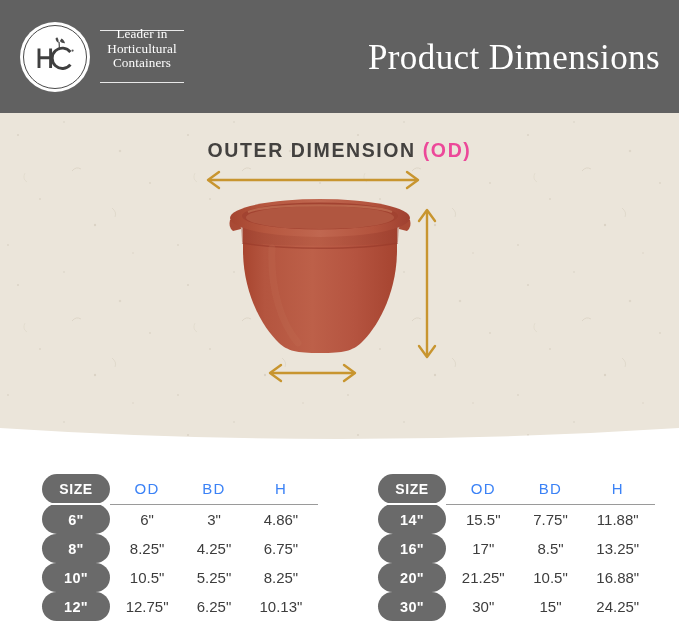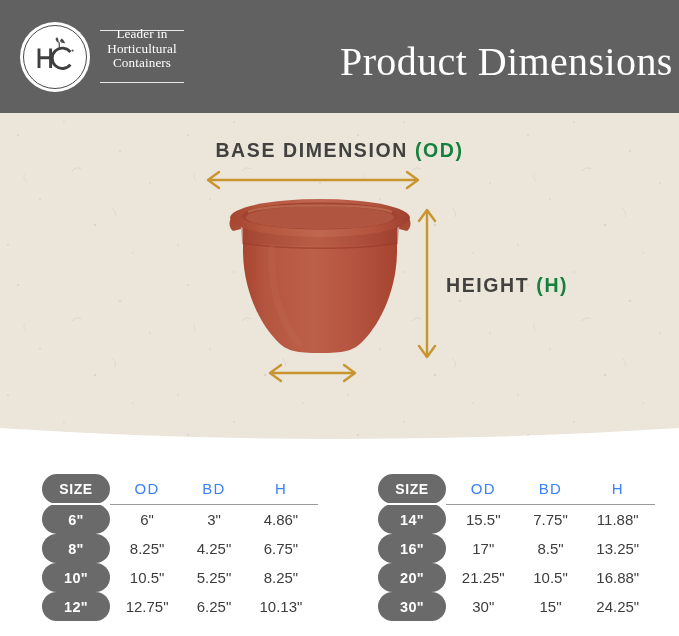--- a/index.html
+++ b/index.html
@@ -82,21 +82,21 @@
   .logo-rule.bottom { top: 82px; }
 
   .header-title {
     position: absolute;
     left: 340px;
     top: 38px;
     width: 320px;
     text-align: right;
     color: #ffffff;
     font-family: "Liberation Serif", serif;
-    font-size: 40px;
+    font-size: 35px;
     letter-spacing: 0.4px;
     white-space: nowrap;
   }
 
   
   .cream-panel {
     position: absolute;
     left: 0;
     top: 113px;
     width: 679px;
@@ -115,21 +115,21 @@
   }
 
   .dim-label {
     position: absolute;
     font-family: "Liberation Sans", sans-serif;
     font-weight: bold;
     color: #43413f;
     letter-spacing: 1.6px;
     white-space: nowrap;
   }
-  .dim-label .accent { color: #15803d; }
+  .dim-label .accent { color: #ec4899; }
 
   #label-od {
     left: 0;
     top: 26px;
     width: 679px;
     text-align: center;
     font-size: 19.5px;
   }
   #label-bd {
     left: 0;
@@ -256,27 +256,24 @@
           <path d="M25 60 q-3 6 2 9" stroke="#cdc4b3" stroke-width="0.7" fill="none" opacity="0.4"></path>
         </pattern>
       </defs>
       <path d="M0 0 L679 0 L679 315 Q339.5 337 0 315 Z" fill="#ebe5da"></path>
       <path d="M0 0 L679 0 L679 315 Q339.5 337 0 315 Z" fill="url(#speckle)"></path>
     </svg>
 
     <div class="diagram-layer">
 
       <div class="dim-label" id="label-od">
-        <span>BASE DIMENSION </span><span class="accent">(OD)</span>
+        <span>OUTER DIMENSION </span><span class="accent">(OD)</span>
       </div>
 
 
-      <div class="dim-label" id="label-height">
-        <span>HEIGHT </span><span class="accent">(H)</span>
-      </div>
 
       <svg width="679" height="330" viewBox="0 0 679 330" style="position:absolute;left:0;top:0;">
         <g stroke="#c8952f" stroke-width="2.4" fill="none" stroke-linecap="round" stroke-linejoin="round">
 
           <g>
             <line x1="210" y1="67" x2="416" y2="67"></line>
             <polyline points="219,59 208,67 219,75"></polyline>
             <polyline points="407,59 418,67 407,75"></polyline>
           </g>
 

